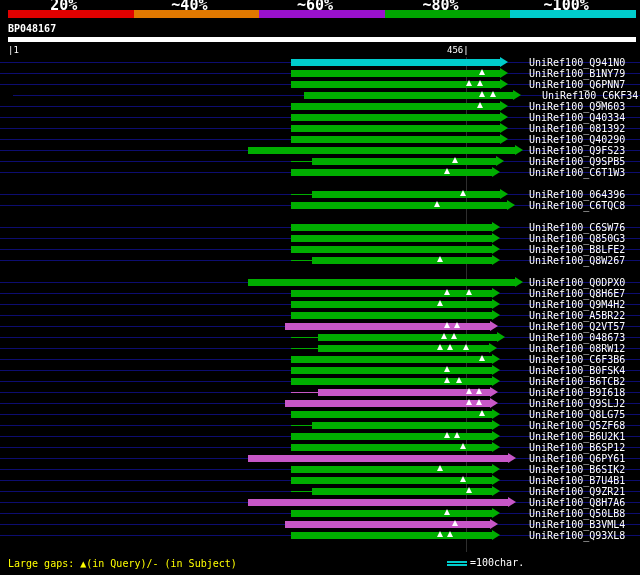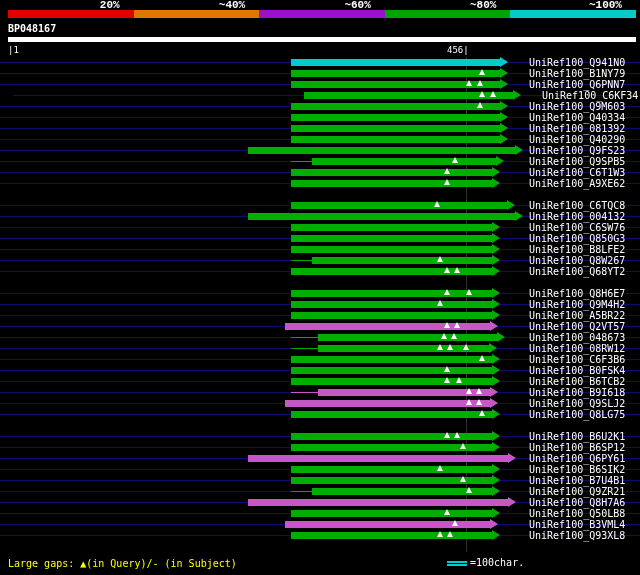--- a/index.html
+++ b/index.html
@@ -1,21 +1,21 @@
 <!DOCTYPE html>
 <html><head>
 <meta charset="utf-8">
 <style>
   html,body{margin:0;padding:0;background:#000;}
   #screen{position:relative;width:640px;height:575px;background:#000;overflow:hidden;
           font-family:"DejaVu Sans Mono",monospace;}
   .abs{position:absolute;}
   #scale-labels{left:8px;top:0;width:628px;height:10px;display:flex;}
-  .scale-cell{flex:1;text-align:right;padding-right:14px;font-size:11px;font-weight:bold;
-              color:#fff;line-height:10px;font-family:Liberation Mono, monospace;}
+  .scale-cell{flex:1;text-align:center;padding-right:14px;font-size:15px;font-weight:bold;
+              color:#fff;line-height:10px;}
   #scale-segments{left:8px;top:10px;width:628px;height:8px;display:flex;}
   .scale-seg{flex:1;height:8px;}
   #query-title{left:8px;top:23px;font-size:10px;font-weight:bold;color:#fff;}
   #query-bar{left:8px;top:37px;width:628px;height:5px;background:#fff;}
   #ruler-start{left:8px;top:45px;font-size:9px;color:#fff;}
   #ruler-end{left:447px;top:45px;font-size:9px;color:#fff;}
   #grid-line{left:466px;top:57px;width:1px;height:495px;background:#2e2e2e;}
   #rows{left:0;top:57px;width:640px;height:495px;}
   .row{position:absolute;left:0;width:640px;height:11px;}
   .row-line{position:absolute;left:0;top:5px;width:640px;height:1px;}
@@ -124,73 +124,66 @@
         <div class="gap" style="left: 452px;"></div>
         <div class="rlabel">UniRef100_Q9SPB5</div>
       </div>
       <div class="row" style="top: 110px; padding-left: 32px;">
         <div class="row-line" style="background: rgb(13, 13, 112);"></div>
         <div class="bar" style="left: 291px; width: 201px; background: rgb(0, 174, 0);"></div>
         <div class="head" style="left: 492px; border-left-color: rgb(0, 174, 0);"></div>
         <div class="gap" style="left: 444px;"></div>
         <div class="rlabel">UniRef100_C6T1W3</div>
       </div>
-      <div class="row" style="top: 121px;">
-        <div class="row-line" style="background: rgb(13, 13, 112);"></div>
-        <div class="bar" style="left: 291px; width: 201px; background: rgb(0, 174, 0);"></div>
-        <div class="head" style="left: 492px; border-left-color: rgb(0, 174, 0);"></div>
-        <div class="gap" style="left: 444px;"></div>
-        <div class="rlabel">UniRef100_A9XE62</div>
+      <div class="row" style="top: 132px;">
+        <div class="row-line" style="background: rgb(13, 13, 112);"></div>
+        <div class="pre" style="left: 291px; width: 21px; background: rgb(0, 174, 0);"></div>
+        <div class="bar" style="left: 312px; width: 188px; background: rgb(0, 174, 0);"></div>
+        <div class="head" style="left: 500px; border-left-color: rgb(0, 174, 0);"></div>
+        <div class="gap" style="left: 460px;"></div>
+        <div class="rlabel">UniRef100_064396</div>
       </div>
       <div class="row" style="top: 143px;">
         <div class="row-line" style="background: rgb(13, 13, 112);"></div>
         <div class="bar" style="left: 291px; width: 216px; background: rgb(0, 174, 0);"></div>
         <div class="head" style="left: 507px; border-left-color: rgb(0, 174, 0);"></div>
         <div class="gap" style="left: 434px;"></div>
         <div class="rlabel">UniRef100_C6TQC8</div>
       </div>
-      <div class="row" style="top: 154px;">
+      <div class="row" style="top: 165px;">
+        <div class="row-line" style="background: rgb(13, 13, 112);"></div>
+        <div class="bar" style="left: 291px; width: 201px; background: rgb(0, 174, 0);"></div>
+        <div class="head" style="left: 492px; border-left-color: rgb(0, 174, 0);"></div>
+        <div class="rlabel">UniRef100_C6SW76</div>
+      </div>
+      <div class="row" style="top: 176px;">
+        <div class="row-line" style="background: rgb(13, 13, 112);"></div>
+        <div class="bar" style="left: 291px; width: 201px; background: rgb(0, 174, 0);"></div>
+        <div class="head" style="left: 492px; border-left-color: rgb(0, 174, 0);"></div>
+        <div class="rlabel">UniRef100_Q850G3</div>
+      </div>
+      <div class="row" style="top: 187px;">
+        <div class="row-line" style="background: rgb(13, 13, 112);"></div>
+        <div class="bar" style="left: 291px; width: 201px; background: rgb(0, 174, 0);"></div>
+        <div class="head" style="left: 492px; border-left-color: rgb(0, 174, 0);"></div>
+        <div class="rlabel">UniRef100_B8LFE2</div>
+      </div>
+      <div class="row" style="top: 198px;">
+        <div class="row-line" style="background: rgb(13, 13, 112);"></div>
+        <div class="pre" style="left: 291px; width: 21px; background: rgb(0, 174, 0);"></div>
+        <div class="bar" style="left: 312px; width: 180px; background: rgb(0, 174, 0);"></div>
+        <div class="head" style="left: 492px; border-left-color: rgb(0, 174, 0);"></div>
+        <div class="gap" style="left: 437px;"></div>
+        <div class="rlabel">UniRef100_Q8W267</div>
+      </div>
+      <div class="row" style="top: 220px;">
         <div class="row-line" style="background: rgb(13, 13, 112);"></div>
         <div class="bar" style="left: 248px; width: 267px; background: rgb(0, 174, 0);"></div>
         <div class="head" style="left: 515px; border-left-color: rgb(0, 174, 0);"></div>
-        <div class="rlabel">UniRef100_004132</div>
-      </div>
-      <div class="row" style="top: 165px;">
-        <div class="row-line" style="background: rgb(13, 13, 112);"></div>
-        <div class="bar" style="left: 291px; width: 201px; background: rgb(0, 174, 0);"></div>
-        <div class="head" style="left: 492px; border-left-color: rgb(0, 174, 0);"></div>
-        <div class="rlabel">UniRef100_C6SW76</div>
-      </div>
-      <div class="row" style="top: 176px;">
-        <div class="row-line" style="background: rgb(13, 13, 112);"></div>
-        <div class="bar" style="left: 291px; width: 201px; background: rgb(0, 174, 0);"></div>
-        <div class="head" style="left: 492px; border-left-color: rgb(0, 174, 0);"></div>
-        <div class="rlabel">UniRef100_Q850G3</div>
-      </div>
-      <div class="row" style="top: 187px;">
-        <div class="row-line" style="background: rgb(13, 13, 112);"></div>
-        <div class="bar" style="left: 291px; width: 201px; background: rgb(0, 174, 0);"></div>
-        <div class="head" style="left: 492px; border-left-color: rgb(0, 174, 0);"></div>
-        <div class="rlabel">UniRef100_B8LFE2</div>
-      </div>
-      <div class="row" style="top: 198px;">
-        <div class="row-line" style="background: rgb(13, 13, 112);"></div>
-        <div class="pre" style="left: 291px; width: 21px; background: rgb(0, 174, 0);"></div>
-        <div class="bar" style="left: 312px; width: 180px; background: rgb(0, 174, 0);"></div>
-        <div class="head" style="left: 492px; border-left-color: rgb(0, 174, 0);"></div>
-        <div class="gap" style="left: 437px;"></div>
-        <div class="rlabel">UniRef100_Q8W267</div>
-      </div>
-      <div class="row" style="top: 209px;">
-        <div class="row-line" style="background: rgb(13, 13, 112);"></div>
-        <div class="bar" style="left: 291px; width: 201px; background: rgb(0, 174, 0);"></div>
-        <div class="head" style="left: 492px; border-left-color: rgb(0, 174, 0);"></div>
-        <div class="gap" style="left: 444px;"></div>
-        <div class="gap" style="left: 454px;"></div>
-        <div class="rlabel">UniRef100_Q68YT2</div>
+        <div class="rlabel">UniRef100_Q0DPX0</div>
       </div>
       <div class="row" style="top: 231px;">
         <div class="row-line" style="background: rgb(13, 13, 112);"></div>
         <div class="bar" style="left: 291px; width: 201px; background: rgb(0, 174, 0);"></div>
         <div class="head" style="left: 492px; border-left-color: rgb(0, 174, 0);"></div>
         <div class="gap" style="left: 444px;"></div>
         <div class="gap" style="left: 466px;"></div>
         <div class="rlabel">UniRef100_Q8H6E7</div>
       </div>
       <div class="row" style="top: 242px;">
@@ -271,20 +264,27 @@
         <div class="gap" style="left: 466px;"></div>
         <div class="gap" style="left: 476px;"></div>
         <div class="rlabel">UniRef100_Q9SLJ2</div>
       </div>
       <div class="row" style="top: 352px;">
         <div class="row-line" style="background: rgb(13, 13, 112);"></div>
         <div class="bar" style="left: 291px; width: 201px; background: rgb(0, 174, 0);"></div>
         <div class="head" style="left: 492px; border-left-color: rgb(0, 174, 0);"></div>
         <div class="gap" style="left: 479px;"></div>
         <div class="rlabel">UniRef100_Q8LG75</div>
+      </div>
+      <div class="row" style="top: 363px;">
+        <div class="row-line" style="background: rgb(13, 13, 112);"></div>
+        <div class="pre" style="left: 291px; width: 21px; background: rgb(0, 174, 0);"></div>
+        <div class="bar" style="left: 312px; width: 180px; background: rgb(0, 174, 0);"></div>
+        <div class="head" style="left: 492px; border-left-color: rgb(0, 174, 0);"></div>
+        <div class="rlabel">UniRef100_Q5ZF68</div>
       </div>
       <div class="row" style="top: 374px;">
         <div class="row-line" style="background: rgb(13, 13, 112);"></div>
         <div class="bar" style="left: 291px; width: 201px; background: rgb(0, 174, 0);"></div>
         <div class="head" style="left: 492px; border-left-color: rgb(0, 174, 0);"></div>
         <div class="gap" style="left: 444px;"></div>
         <div class="gap" style="left: 454px;"></div>
         <div class="rlabel">UniRef100_B6U2K1</div>
       </div>
       <div class="row" style="top: 385px;">

